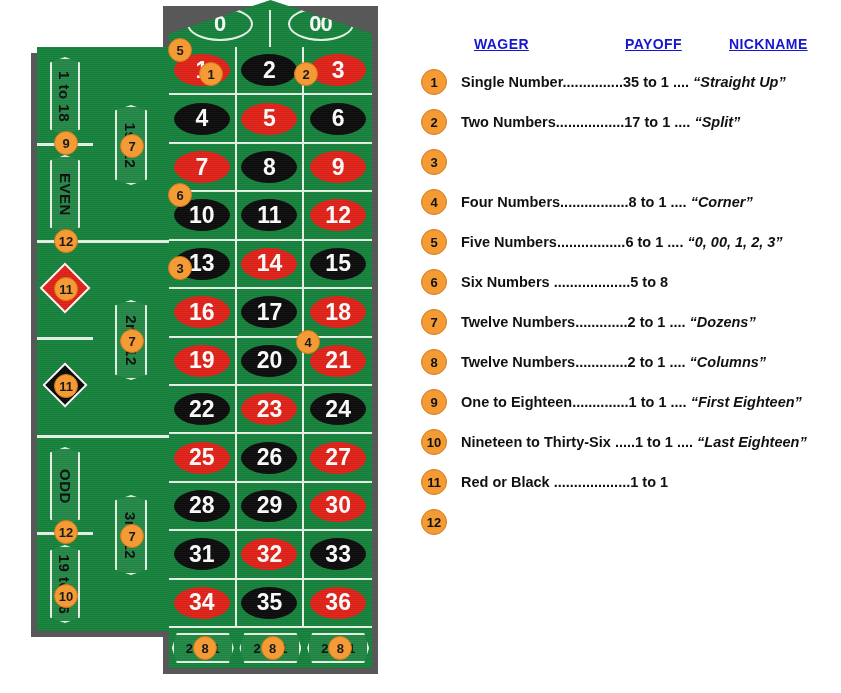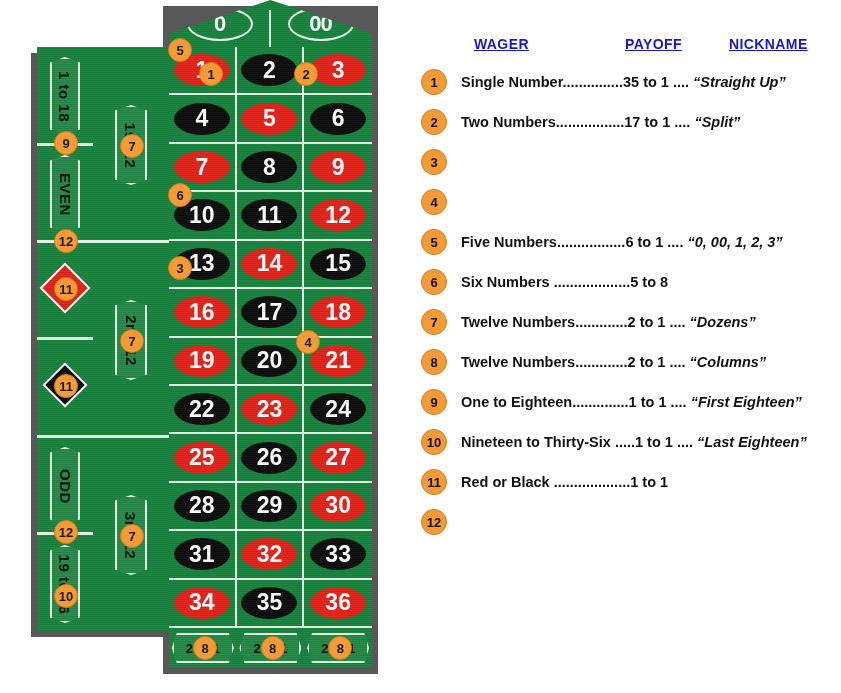--- a/index.html
+++ b/index.html
@@ -420,20 +420,21 @@
       </div>
       <div class="leg-row">
         <div class="leg-marker">2</div>
         <div class="leg-text"><span class="wager">Two Numbers</span><span class="dots">.................</span><span class="payoff">17 to 1 ....</span><span> </span><span class="nick">“Split”</span></div>
       </div>
       <div class="leg-row">
         <div class="leg-marker">3</div>
       </div>
       <div class="leg-row">
         <div class="leg-marker">4</div>
+        <div class="leg-text"><span class="wager">Four Numbers</span><span class="dots">.................</span><span class="payoff">8 to 1 ....</span><span> </span><span class="nick">“Corner”</span></div>
       </div>
       <div class="leg-row">
         <div class="leg-marker">5</div>
         <div class="leg-text"><span class="wager">Five Numbers</span><span class="dots">.................</span><span class="payoff">6 to 1 ....</span><span> </span><span class="nick">“0, 00, 1, 2, 3”</span></div>
       </div>
       <div class="leg-row">
         <div class="leg-marker">6</div>
         <div class="leg-text"><span class="wager">Six Numbers</span><span class="dots"> ...................</span><span class="payoff">5 to 8</span><span> </span><span class="nick"></span></div>
       </div>
       <div class="leg-row">

